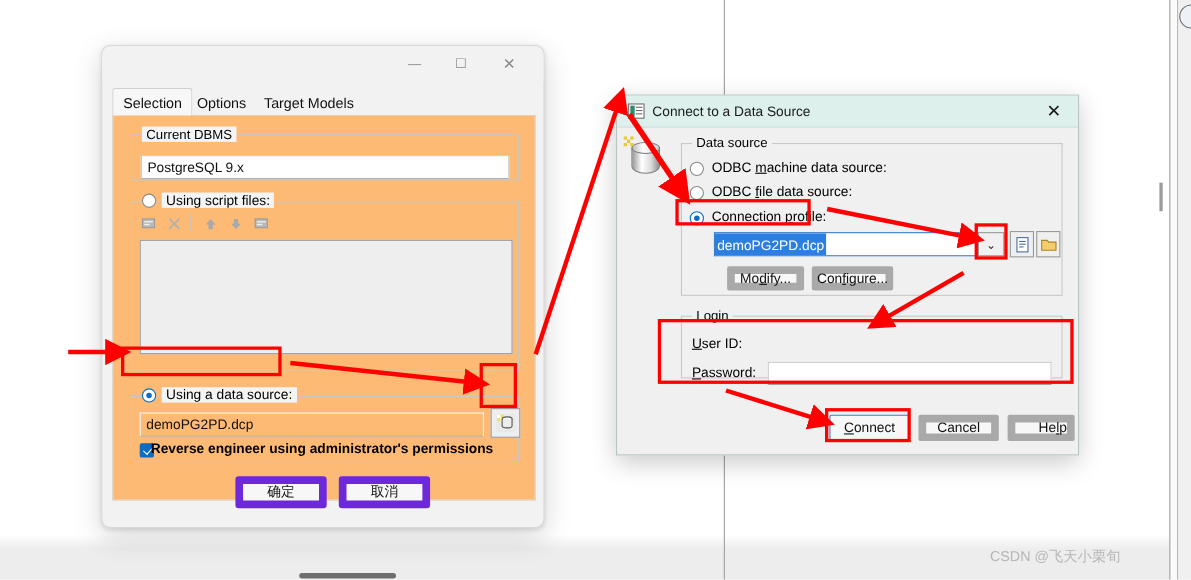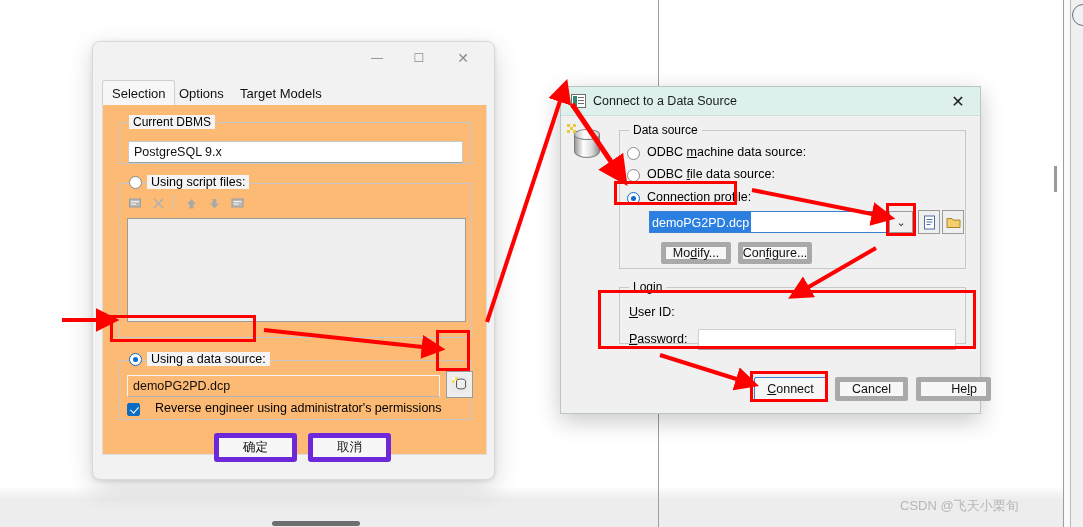--- a/index.html
+++ b/index.html
@@ -30,21 +30,21 @@
   }
   .rlabel { position: absolute; font-size: 12.5px; color: #000; white-space: nowrap; }
   .rlabel u { text-decoration: underline; }
   .textbox {
     position: absolute; background: #fff; border: 1px solid #c9c9c9;
     border-bottom-color: #a0a0a0;
     font-size: 12.5px; color: #111; padding: 2px 5px; line-height: 17px;
     white-space: nowrap; overflow: hidden;
   }
   .btn {
-    position: absolute; background: #f7f7f7; border: 5px solid #6d28d9;
+    position: absolute; background: #f7f7f7; border: 7px solid #6d28d9;
     border-radius: 3px; font-size: 12.5px; color: #111;
     display: flex; align-items: center; justify-content: center;
     white-space: nowrap;
   }
   .btn.default { border: 1px solid #3a7fd0; }
   .btn u { text-decoration: underline; }
 
   
   #dlgLeft {
     position: absolute; left: 92px; top: 41px; width: 403px; height: 439px;
@@ -282,21 +282,21 @@
           <rect x="0" y="0" width="17" height="17" fill="#e9e9e9"></rect>
           <rect x="1" y="1" width="6" height="6" fill="#f2dd60"></rect>
           <rect x="1" y="1" width="3" height="3" fill="#ffffff"></rect>
           <rect x="4" y="4" width="3" height="3" fill="#ffffff"></rect>
           <ellipse cx="10" cy="5" rx="4.5" ry="2" fill="#fbfbfb" stroke="#555"></ellipse>
           <path d="M5.5 5 v6 a4.5 2 0 0 0 9 0 V5" fill="#ededed" stroke="#555"></path>
         </svg>
       </div>
 
       <div class="checkbox checked" style="left:24px; top:298px;"></div>
-      <div class="rlabel" style="left:52px; top:296px;">Reverse engineer using administrator's permissions</div>
+      <div class="rlabel" style="left:34px; top:296px;font-weight:bold;">Reverse engineer using administrator's permissions</div>
     </div>
 
     <div class="btn" style="left:121px; top:391px; width:83px; height:29px;">
       <span>确定</span>
     </div>
     <div class="btn" style="left:215px; top:391px; width:83px; height:29px;">
       <span>取消</span>
     </div>
   </div>
 
@@ -362,21 +362,21 @@
 
     <div class="rlabel" style="left:68px; top:245px;"><u>P</u><span>assword:</span></div>
     <div class="textbox" style="left:137px; top:242px; width:258px; height:21px; background:#ffffff; border-color:#cfcfcf #cfcfcf #9e9e9e #cfcfcf;"></div>
 
     <div class="btn default" style="left:193px; top:290px; width:73px; height:24px; border-radius:2px;">
       <span><u>C</u><span>onnect</span></span>
     </div>
     <div class="btn" style="left:274px; top:290px; width:73px; height:24px; border-radius:2px; border-color:#a9a9a9;">
       <span>Cancel</span>
     </div>
-    <div class="btn" style="left:355px; top:290px; width:75px; height:24px; border-radius:2px; border-color:#a9a9a9;padding-left:21px;">
+    <div class="btn" style="left:355px; top:290px; width:61px; height:24px; border-radius:2px; border-color:#a9a9a9;padding-left:21px;">
       <span><span>He</span><u>l</u><span>p</span></span>
     </div>
   </div>
 
   <div class="hl" style="left:110px; top:315px; width:146px; height:27px;"></div>
   <div class="hl" style="left:436px; top:330px; width:34px; height:41px;"></div>
   <div class="hl" style="left:614px; top:181px; width:123px; height:24px;"></div>
   <div class="hl" style="left:886px; top:203px; width:30px; height:33px;"></div>
   <div class="hl" style="left:598px; top:290px; width:378px; height:59px;"></div>
   <div class="hl" style="left:750px; top:371px; width:78px; height:31px;"></div>

